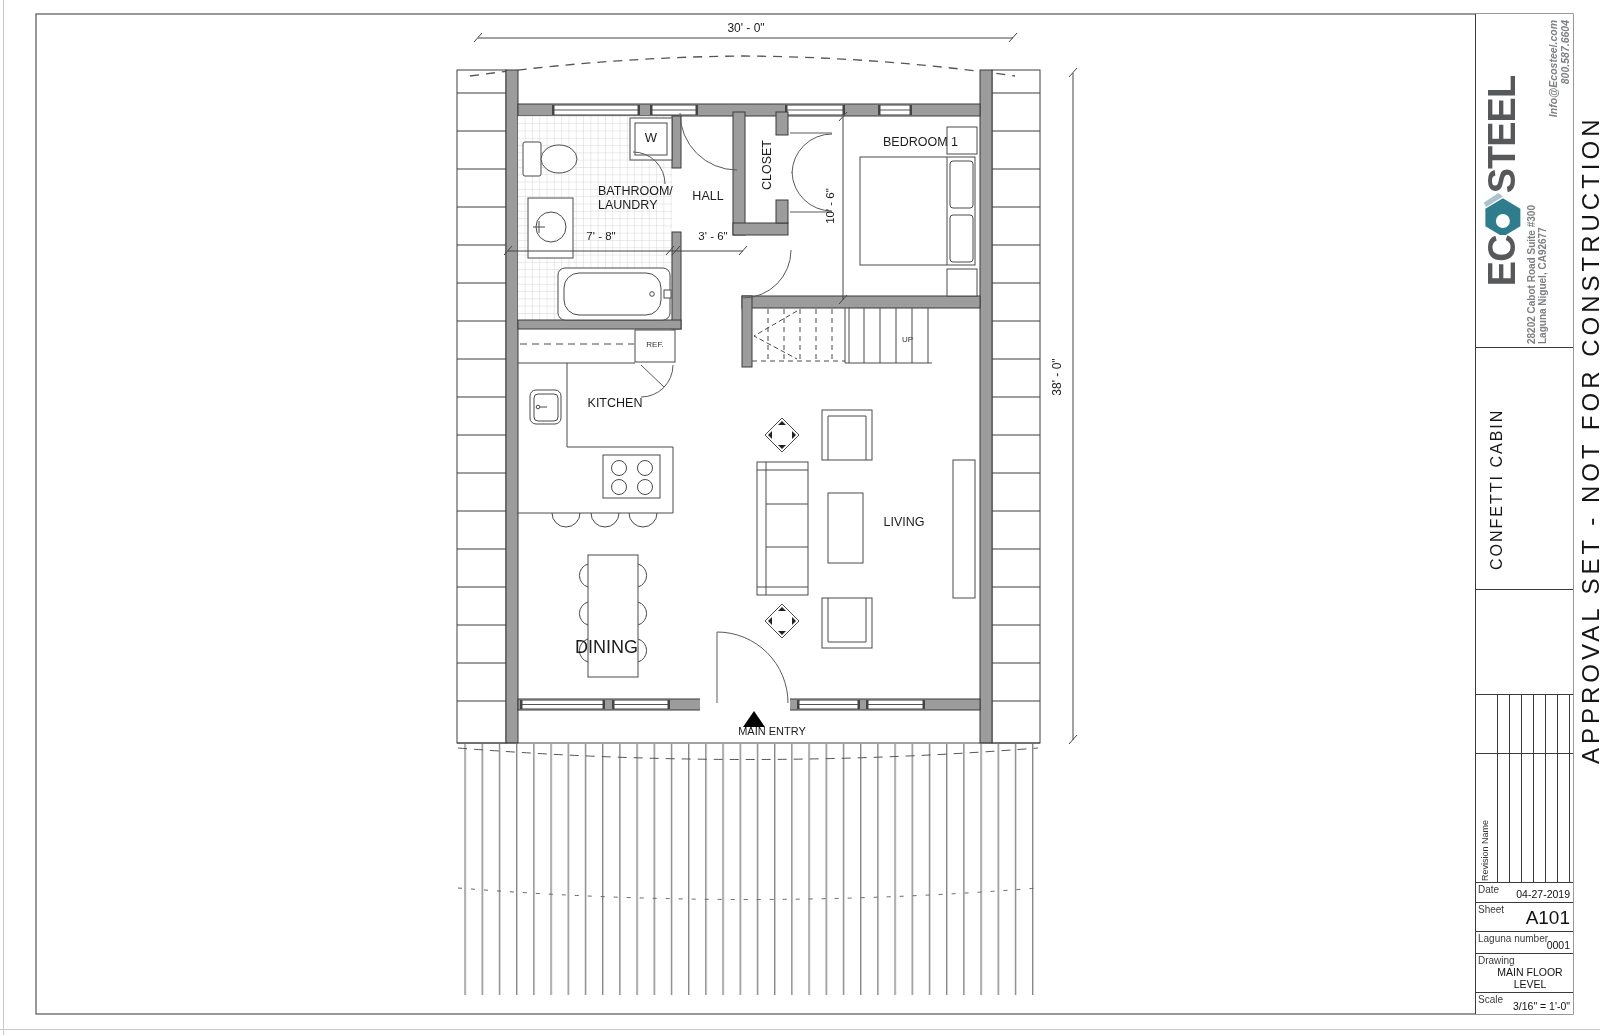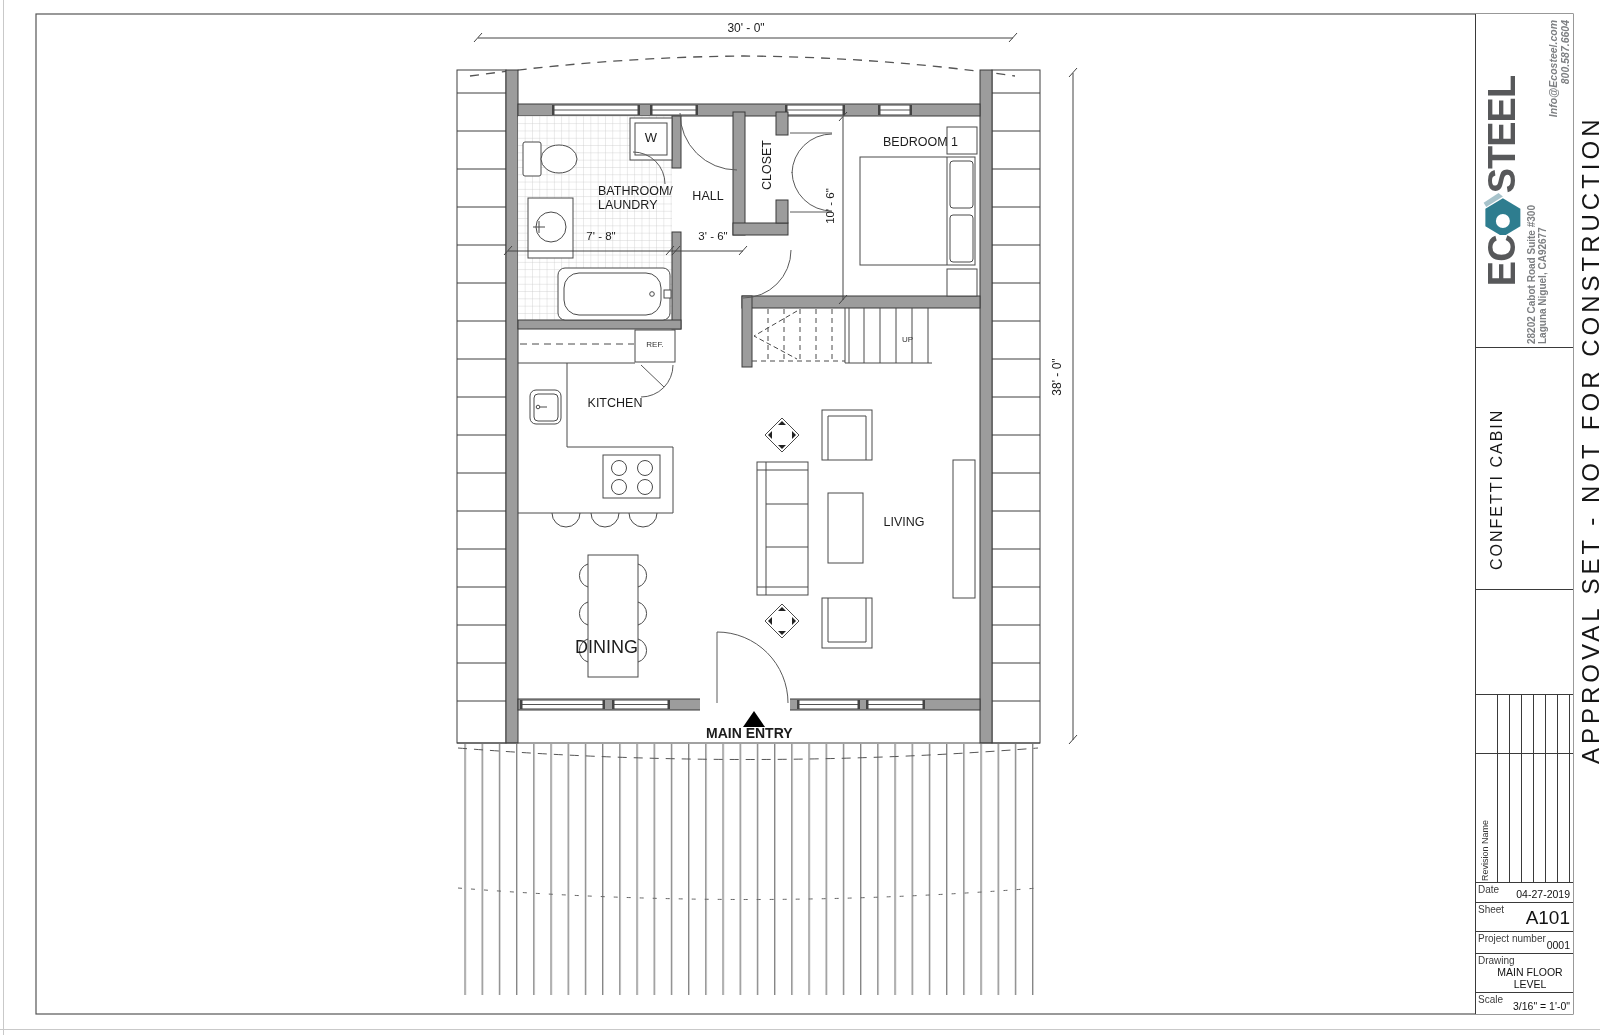--- a/index.html
+++ b/index.html
@@ -305,21 +305,21 @@
   </div>
   <div class="lbl ctr" style="left:688px;top:189px;width:40px;font-size:12.5px;">HALL</div>
   <div class="lbl ctr rot" style="left:760px;top:205px;width:80px;height:16px;font-size:12.5px;">CLOSET</div>
   <div class="lbl" style="left:845px;top:135px;font-size:12.5px;margin-left:38px;">BEDROOM 1</div>
   <div class="lbl ctr" style="left:585px;top:396px;width:60px;font-size:12.5px;">KITCHEN</div>
   <div class="lbl ctr" style="left:575px;top:601px;width:56px;font-size:18px;margin-top:36px;">DINING</div>
   <div class="lbl ctr" style="left:878px;top:515px;width:52px;font-size:12.5px;">LIVING</div>
   <div class="lbl ctr" style="left:640px;top:340px;width:30px;font-size:8px;color:#333;">REF.</div>
   <div class="lbl ctr" style="left:641px;top:130px;width:20px;font-size:13px;">W</div>
   <div class="lbl" style="left:902px;top:335px;font-size:8px;color:#333;">UP</div>
-  <div class="lbl ctr" style="left:706px;top:725px;width:70px;font-size:14px;font-weight:bold;">MAIN ENTRY</div>
+  <div class="lbl ctr" style="left:737px;top:725px;width:70px;font-size:11px;font-weight:normal;">MAIN ENTRY</div>
 
   <div class="lbl ctr" style="left:710px;top:21px;width:72px;font-size:12px;">30' - 0"</div>
   <div class="lbl ctr rot" style="left:1050px;top:414px;width:74px;height:16px;font-size:12px;">38' - 0"</div>
   <div class="lbl ctr" style="left:578px;top:230px;width:46px;font-size:11.5px;">7' - 8"</div>
   <div class="lbl ctr" style="left:693px;top:230px;width:40px;font-size:11.5px;">3' - 6"</div>
   <div class="lbl ctr rot" style="left:824px;top:237px;width:62px;height:15px;font-size:11.5px;">10' - 6"</div>
 
   <div id="title-block">
 
     <div class="tb-cell" style="top:0;height:334px;">
@@ -367,21 +367,21 @@
 
     <div class="tb-cell" style="top:869px;height:20px;">
       <span class="tb-label">Date</span>
       <span class="tb-value">04-27-2019</span>
     </div>
     <div class="tb-cell" style="top:889px;height:29px;">
       <span class="tb-label">Sheet</span>
       <span class="tb-value" style="font-size:19px;margin-left:15px;">A101</span>
     </div>
     <div class="tb-cell" style="top:918px;height:22px;">
-      <span class="tb-label">Project number</span>
+      <span class="tb-label">Laguna number</span>
       <span class="tb-value">0001</span>
     </div>
     <div class="tb-cell" style="top:940px;height:39px;">
       <span class="tb-label">Drawing</span>
       <span class="tb-value" style="width:80px;white-space:normal;line-height:11.5px;margin-top:12px;">MAIN FLOOR LEVEL</span>
     </div>
     <div class="tb-cell" style="top:979px;height:21px;border-bottom:none;">
       <span class="tb-label">Scale</span>
       <span class="tb-value">3/16" = 1'-0"</span>
     </div>

